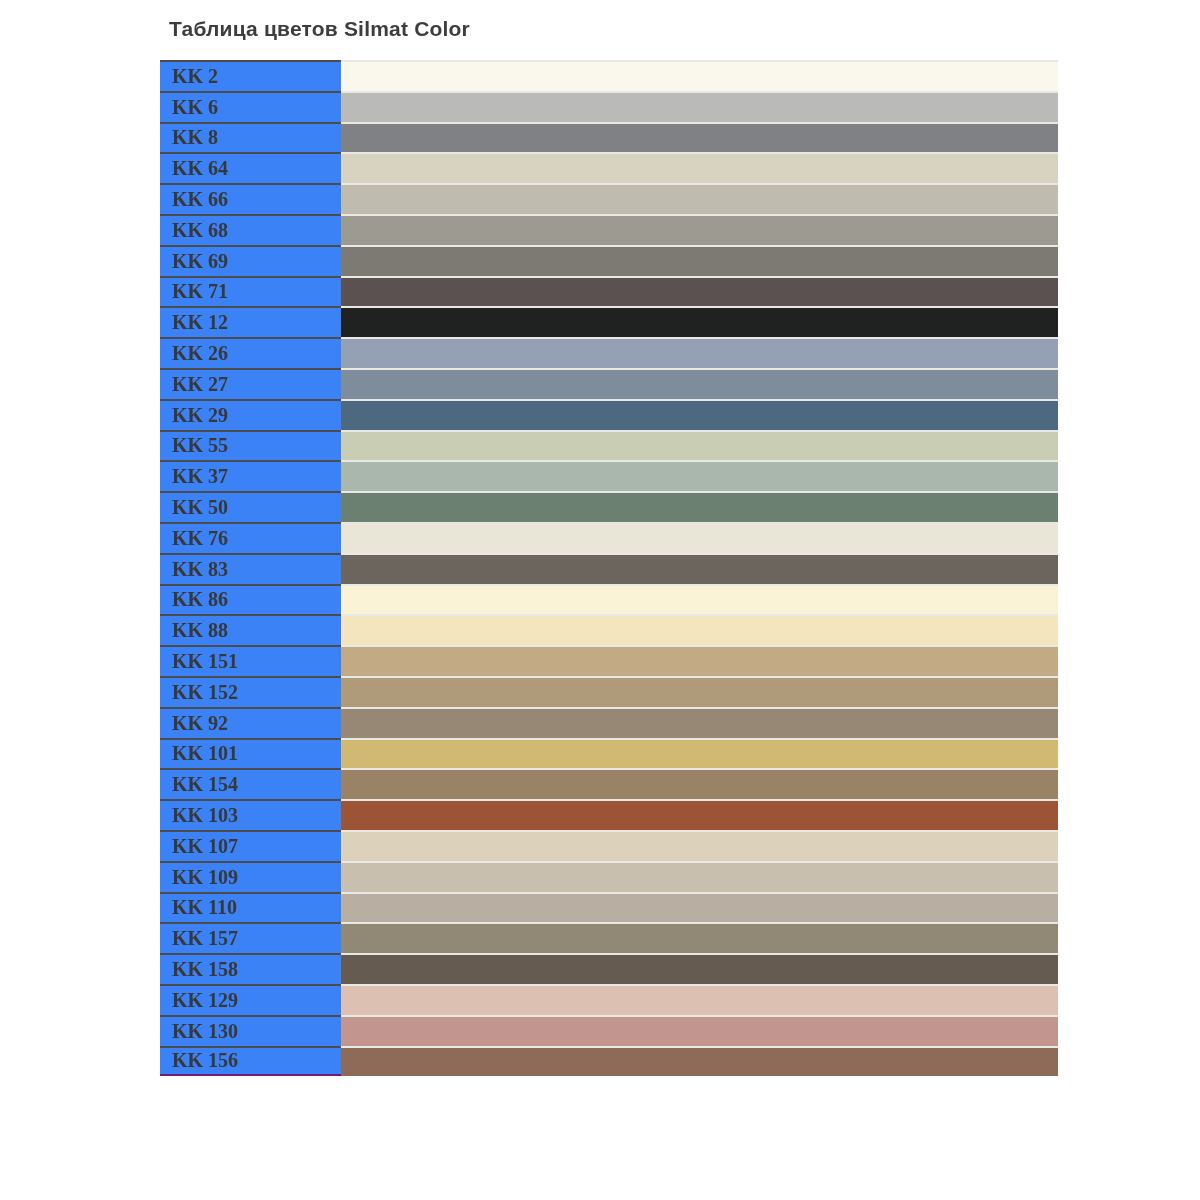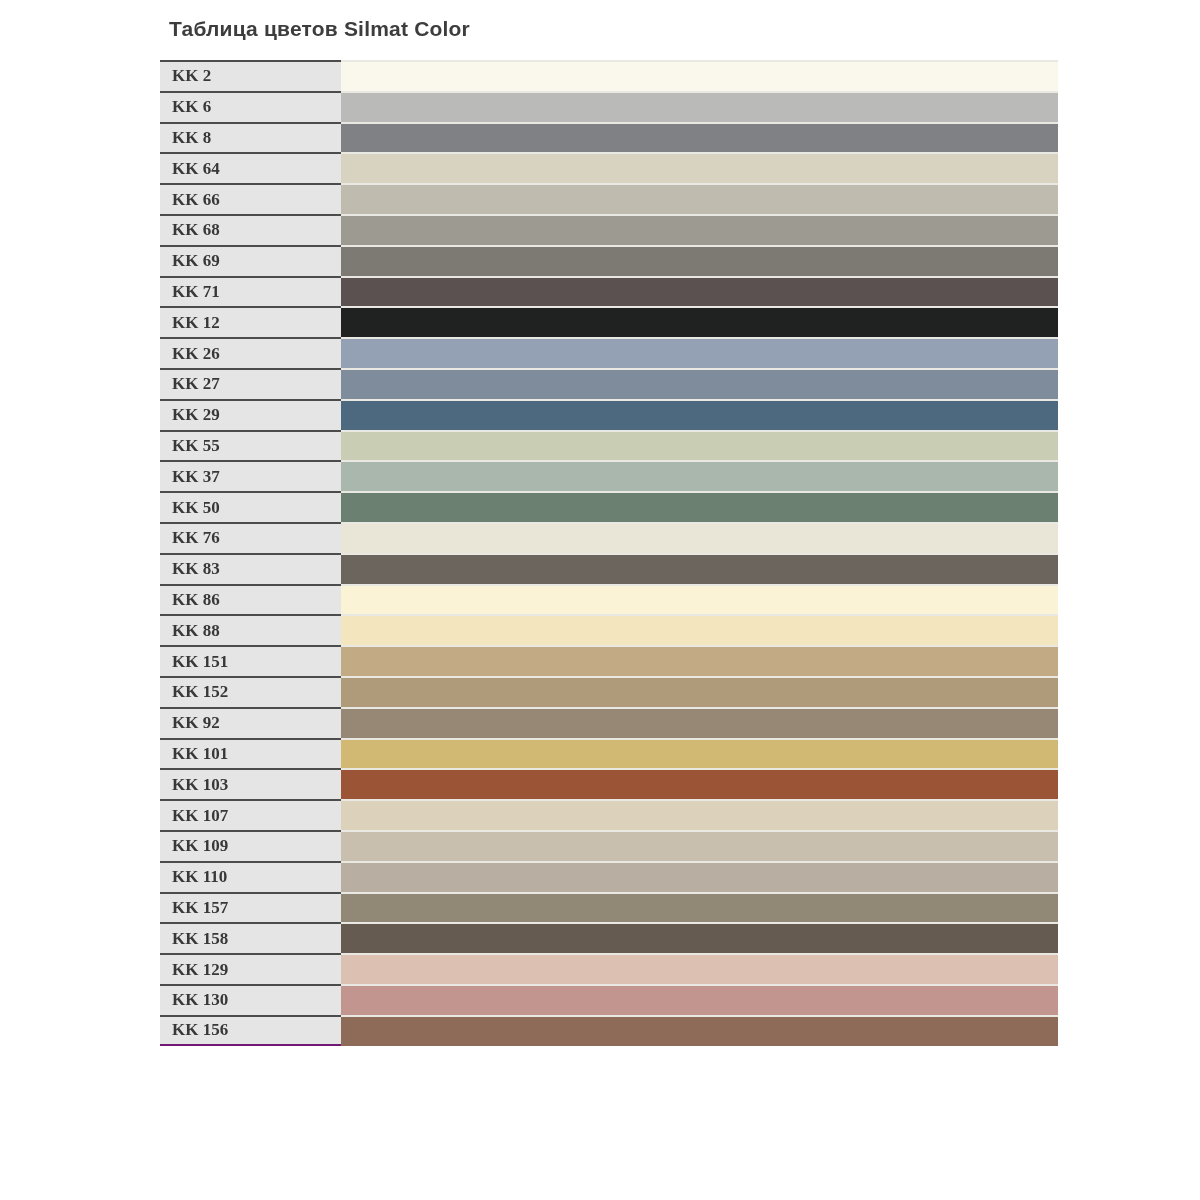--- a/index.html
+++ b/index.html
@@ -39,28 +39,28 @@
   .color-row {
     display: flex;
     flex-direction: row;
     height: 30.81px;
     box-sizing: border-box;
   }
   .label-cell {
     box-sizing: border-box;
     width: 181px;
     flex: 0 0 181px;
-    background: #e5e5e5;
+    background: #3b82f6;
     border-top: 2px solid #4c4c4c;
     display: flex;
     align-items: center;
     padding-left: 12px;
     font-family: "Liberation Serif", serif;
     font-weight: 700;
-    font-size: 17px;
+    font-size: 20px;
     color: #383838;
   }
   .color-row:last-child .label-cell {
     border-bottom: 2px solid #701a75;
   }
   .swatch-cell {
     box-sizing: border-box;
     flex: 1 1 auto;
     border-top: 2px solid #e9e8e3;
   }
@@ -183,20 +183,24 @@
     <div class="label-cell">KK 92</div>
     <div class="swatch-cell" style="background: rgb(150, 136, 117);"></div>
   </div>
 
   <div class="color-row">
     <div class="label-cell">KK 101</div>
     <div class="swatch-cell" style="background: rgb(209, 185, 116);"></div>
   </div>
 
 
+  <div class="color-row">
+    <div class="label-cell">KK 154</div>
+    <div class="swatch-cell" style="background: rgb(154, 130, 103);"></div>
+  </div>
 
   <div class="color-row">
     <div class="label-cell">KK 103</div>
     <div class="swatch-cell" style="background: rgb(155, 84, 54);"></div>
   </div>
 
   <div class="color-row">
     <div class="label-cell">KK 107</div>
     <div class="swatch-cell" style="background: rgb(220, 210, 188);"></div>
   </div>

